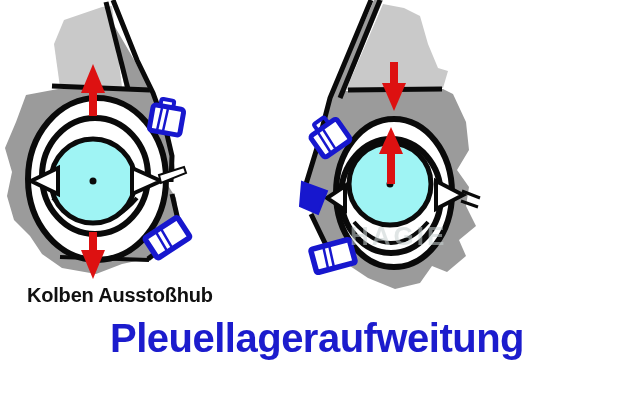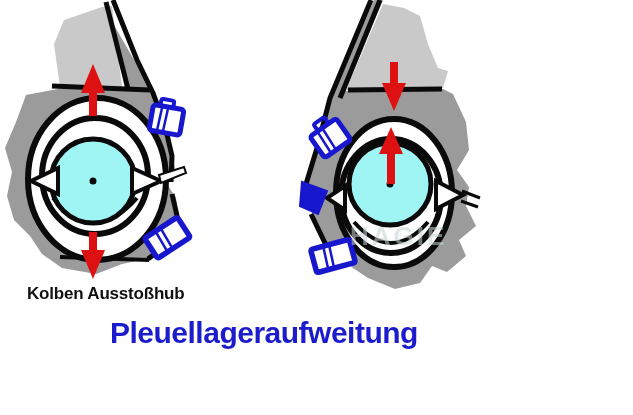--- a/index.html
+++ b/index.html
@@ -7,32 +7,32 @@
     position:relative;
     width:633px;height:415px;
     background:var(--background,#fff);
     font-family:"Liberation Sans",sans-serif;
     overflow:hidden;
   }
   .figure svg{position:absolute;left:0;top:0;}
   .diagram-label{
     position:absolute;
     font-weight:bold;
-    font-size:17px;
+    font-size:20px;
     letter-spacing:-0.2px;
     color:var(--label-black,#111);
     white-space:nowrap;
   }
   .label-left{left:27px;top:284px;}
   .label-right{left:305px;top:279px;}
   .main-title{
     position:absolute;
     left:110px;top:316px;
     font-weight:bold;
-    font-size:30px;
+    font-size:40px;
     letter-spacing:-0.5px;
     color:var(--title-blue,#1c1ccd);
     white-space:nowrap;
   }
   .watermark{
     position:absolute;
     left:350px;top:221px;
     font-weight:bold;
     font-size:26px;
     letter-spacing:3px;

